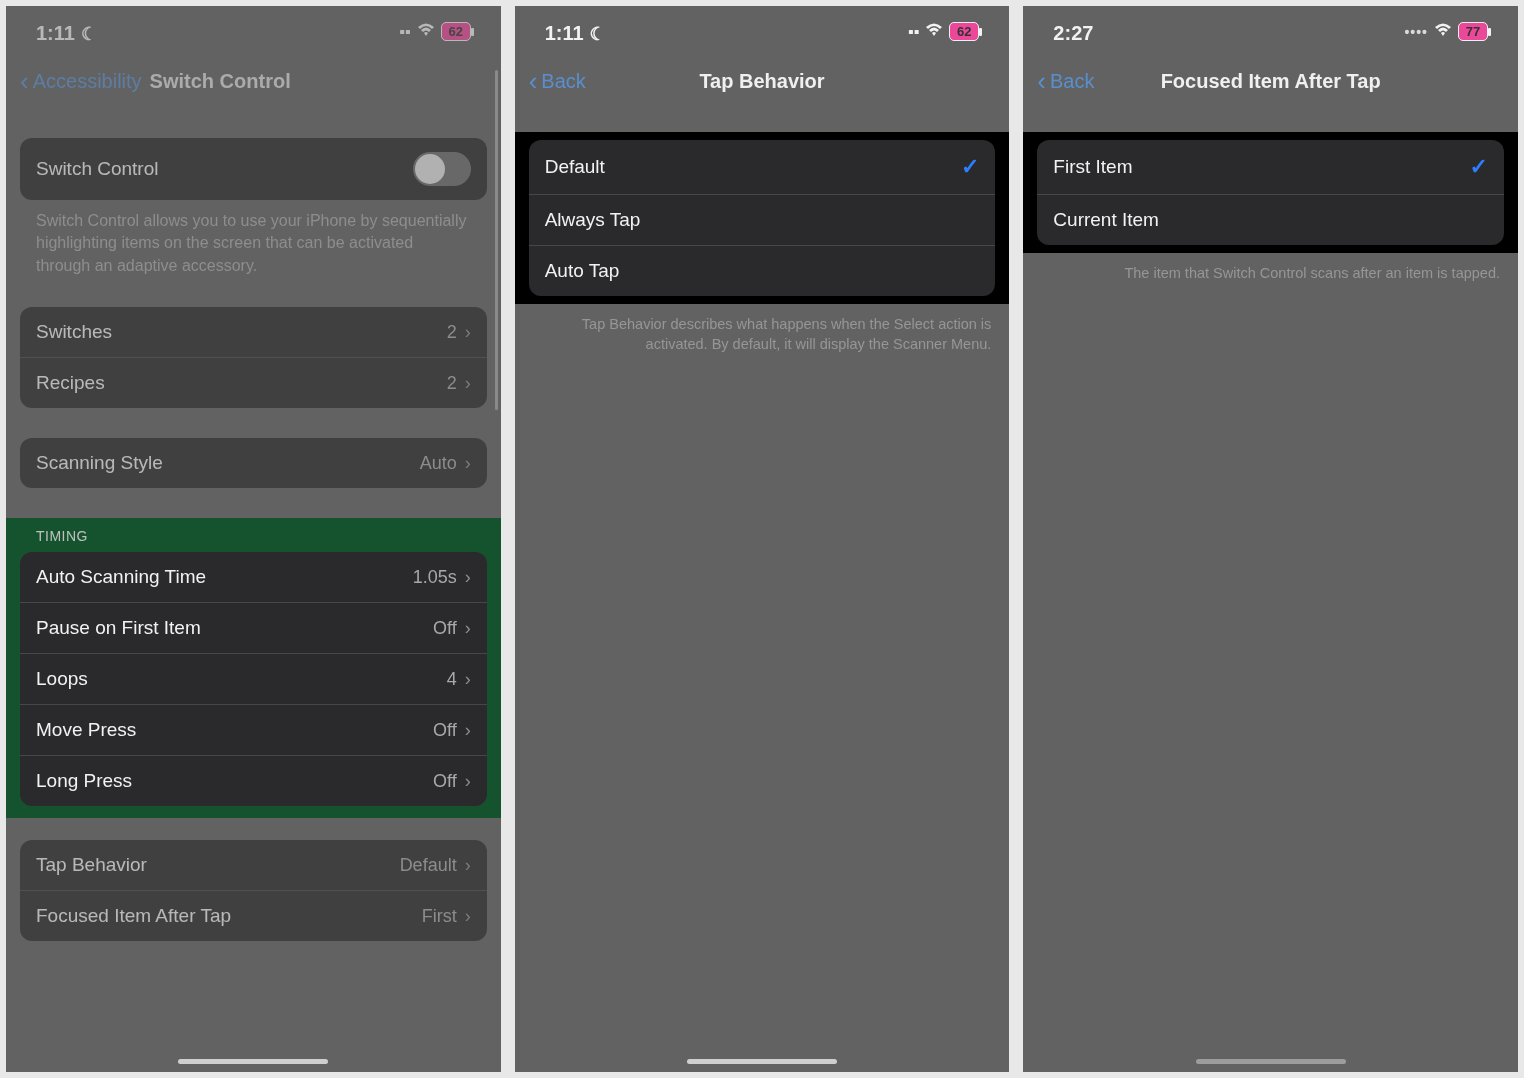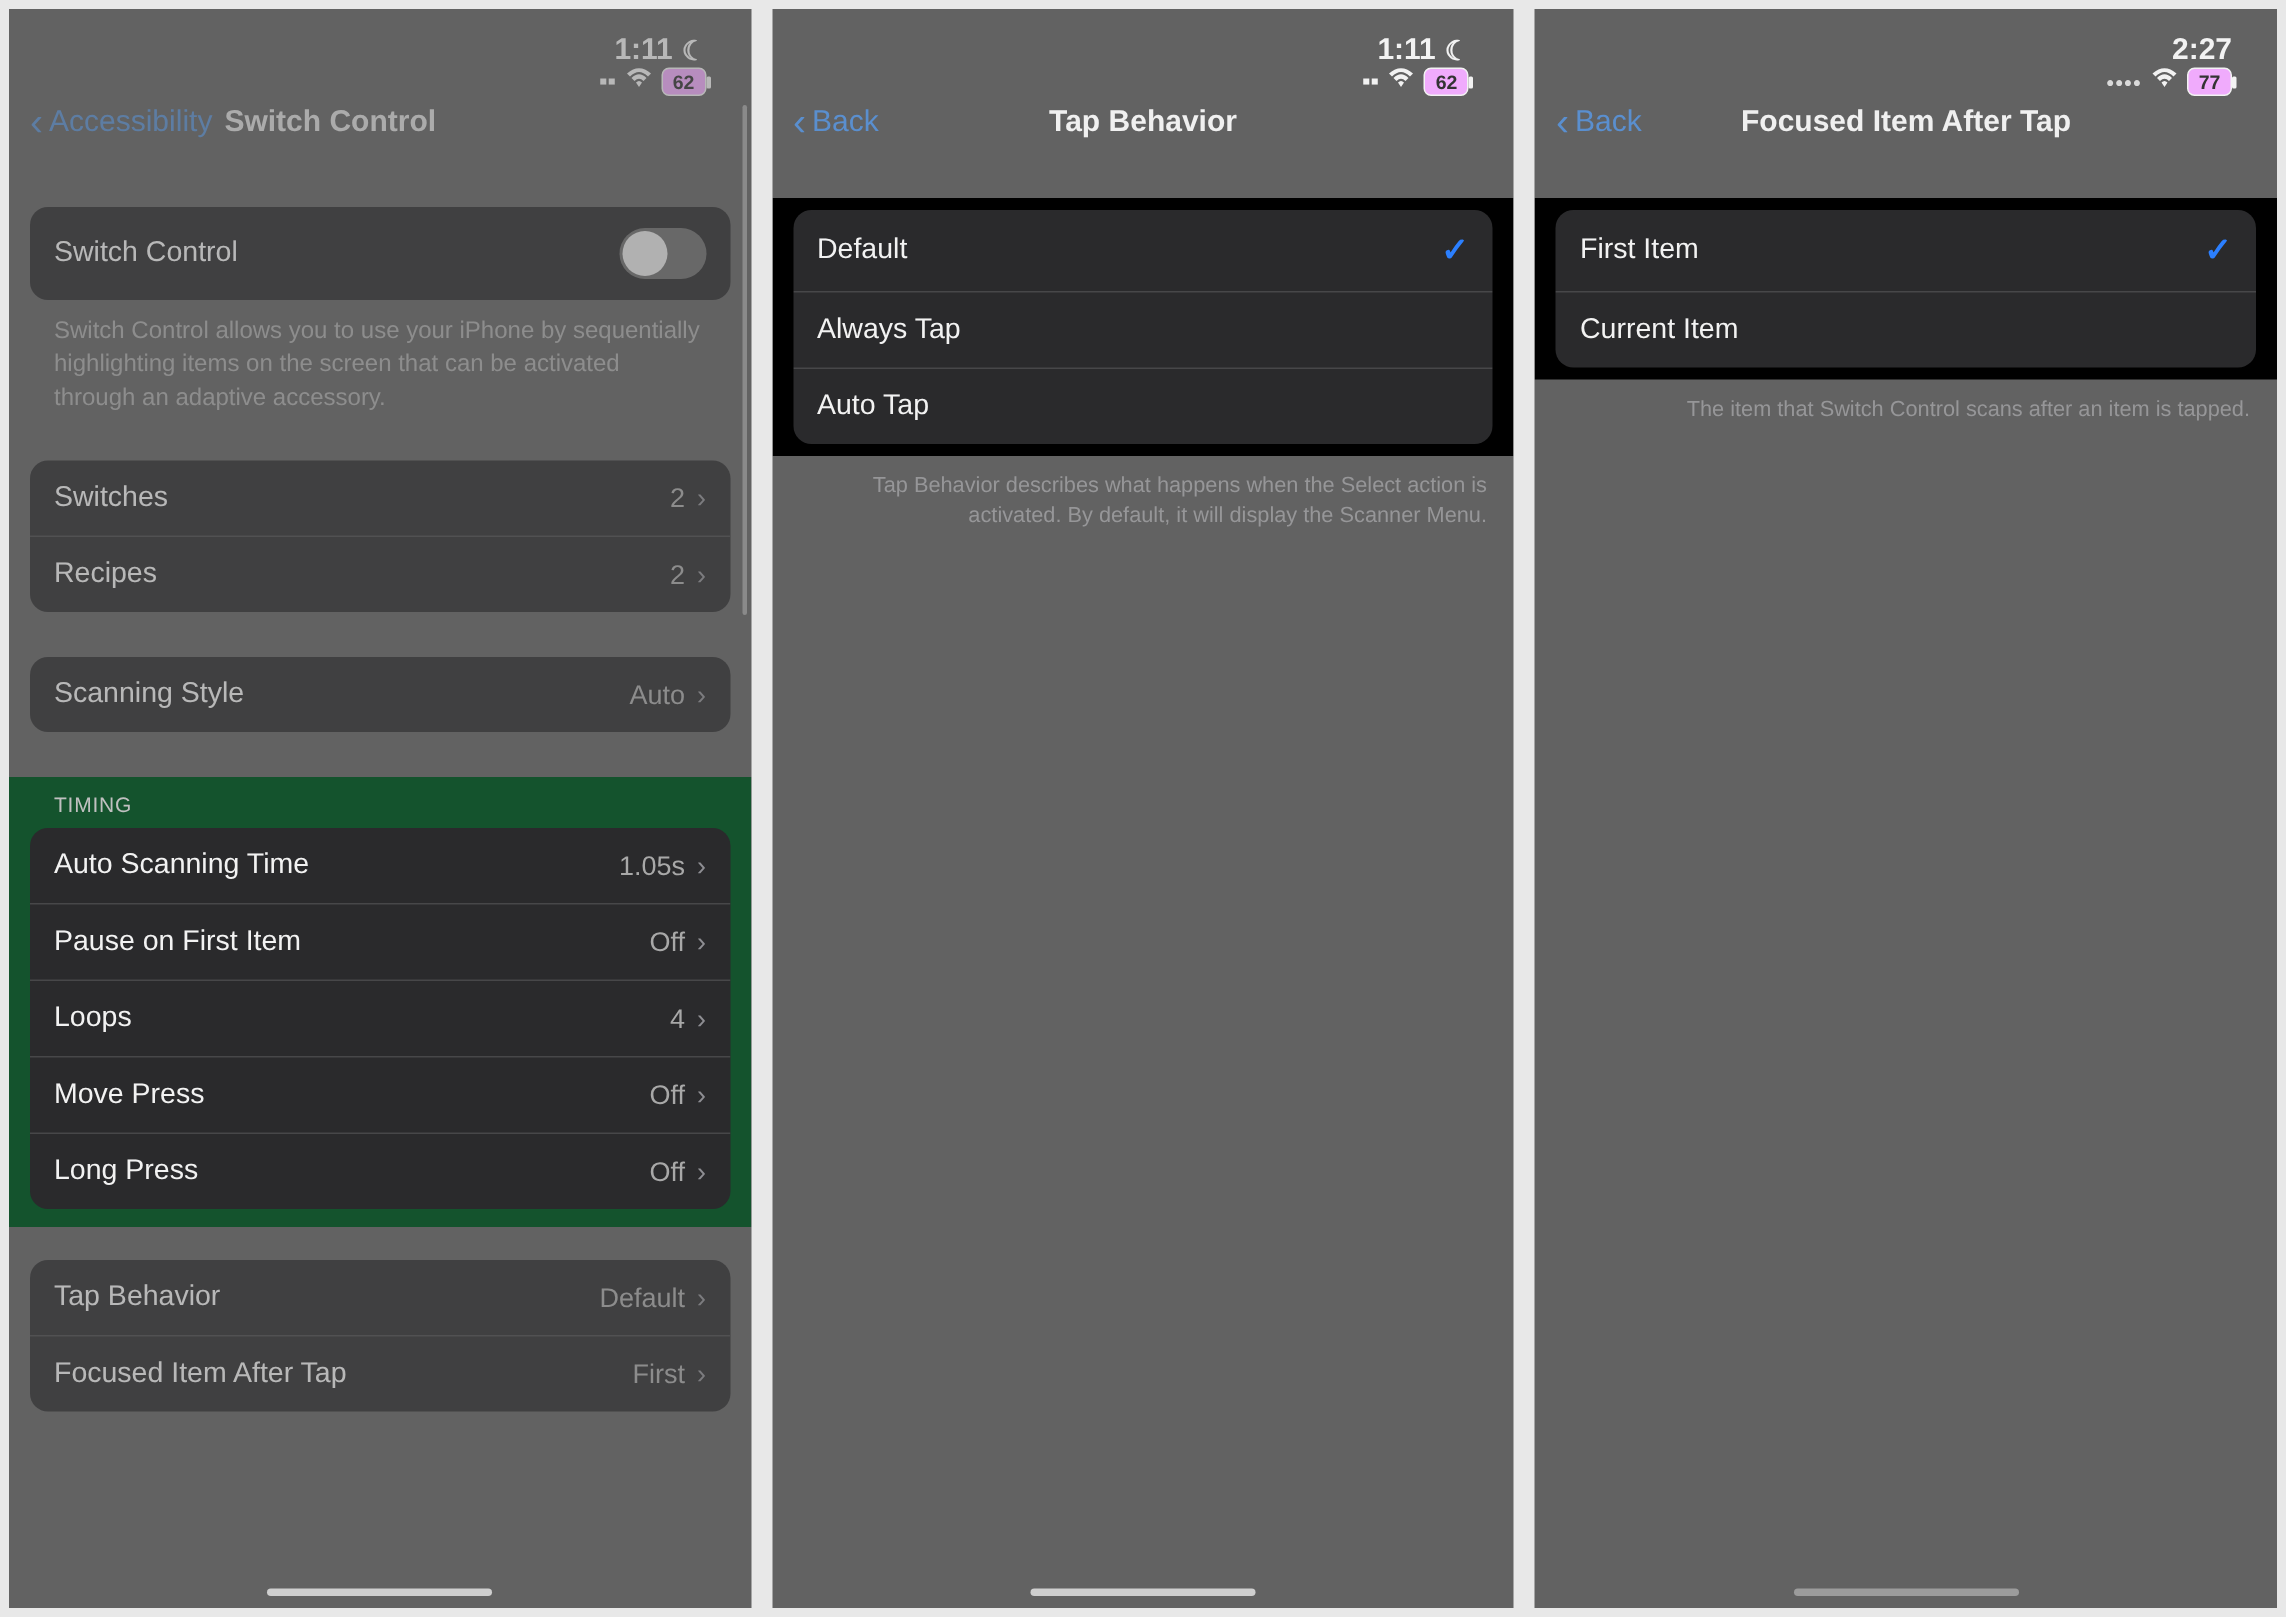--- a/index.html
+++ b/index.html
@@ -19,43 +19,42 @@
     border-radius: 0;
     display: flex;
     flex-direction: column;
     overflow: hidden;
     position: relative;
     color: #e8e8e8;
   }
   .status-bar {
     display: flex;
     justify-content: space-between;
-    align-items: flex-end;
+    align-items: flex-start;
     padding: 16px 30px 6px 30px;
     height: 52px;
     font-size: 20px;
     font-weight: 600;
     color: #f2f2f2;
-    flex-direction: column;
   }
   .status-left { display: flex; align-items: center; gap: 6px; }
   .status-right { display: flex; align-items: center; gap: 6px; }
   .moon-icon { font-size: 18px; }
   .signal-icon, .wifi-icon { font-size: 16px; }
   .battery-box {
     display: inline-flex;
     align-items: center;
     justify-content: center;
     border: 1.5px solid #f2f2f2;
     border-radius: 5px;
     padding: 1px 4px;
     font-size: 13px;
     font-weight: 700;
     min-width: 30px;
-    background: #f0abfc;
+    background: #ec4899;
     color: #333;
     position: relative;
   }
   .battery-box::after{
     content:"";
     position:absolute;
     right:-4px;
     top:50%;
     transform:translateY(-50%);
     width:3px;height:8px;background:#f2f2f2;border-radius:1px;

